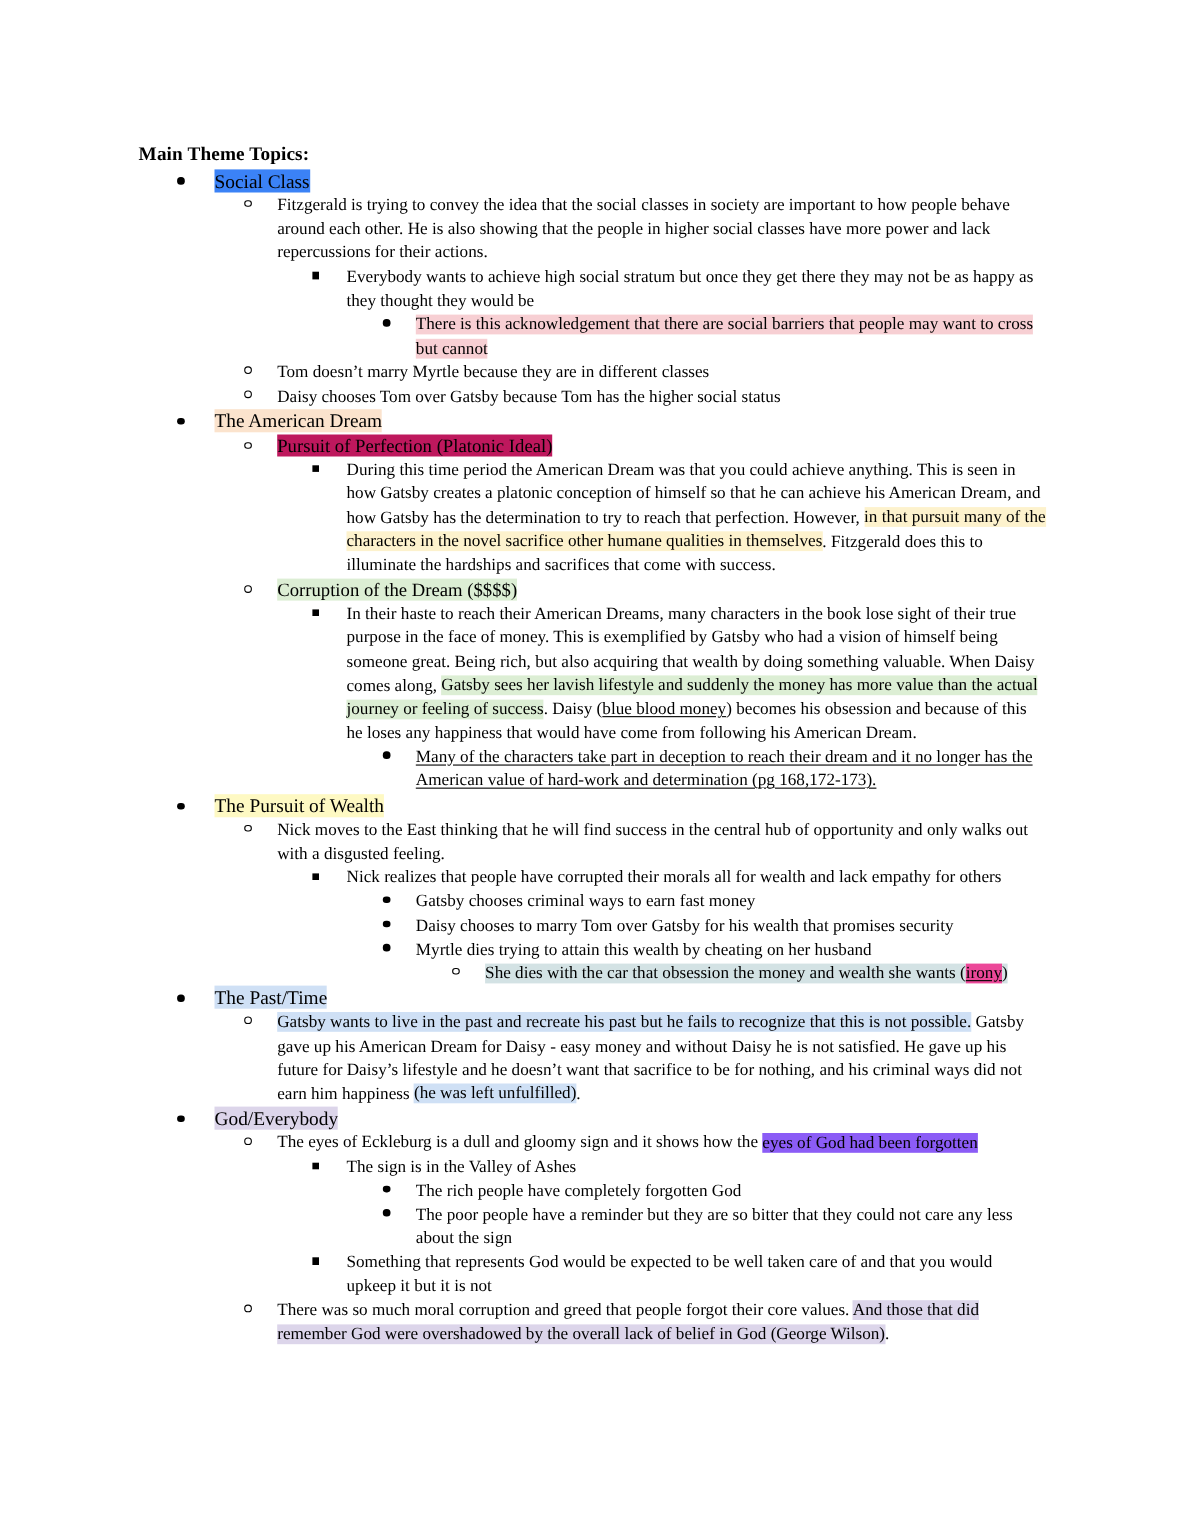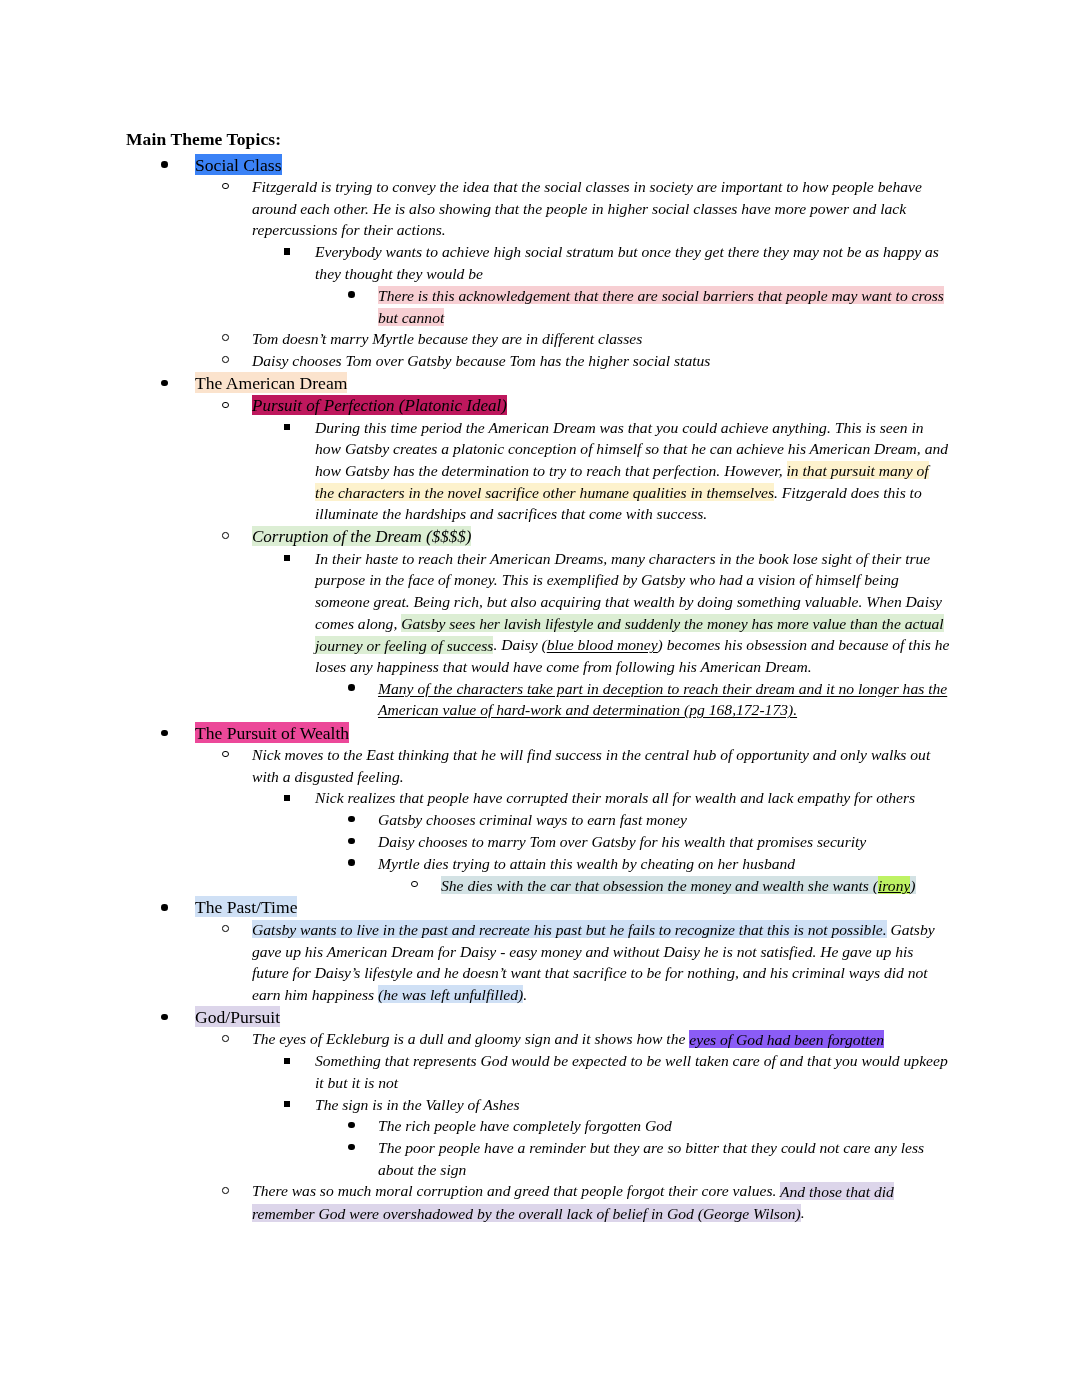--- a/index.html
+++ b/index.html
@@ -34,21 +34,20 @@
   
   ul.outline {
     list-style: none;
     margin: 0;
     padding: 0;
   }
   ul.outline ul {
     list-style: none;
     margin: 0;
     padding: 0;
-    font-style: italic;
   }
 
   li.node {
     position: relative;
     display: block;
   }
 
   .row {
     position: relative;
     display: block;
@@ -225,21 +224,21 @@
               </ul>
             </li>
           </ul>
         </li>
       </ul>
     </li>
 
     <li class="node lvl1">
       <div class="row big">
         <span class="marker bullet-disc"></span>
-        <span class="hl" style="background:#ec4899">The Pursuit of Wealth</span>
+        <span class="hl" style="background:#fef9c3">The Pursuit of Wealth</span>
       </div>
 
       <ul>
 
         <li class="node lvl2">
           <div class="row">
             <span class="marker bullet-circle"></span>
             <span>Nick moves to the East thinking that he will find success in the central hub of opportunity and only walks out with a disgusted feeling.</span>
           </div>
 
@@ -266,21 +265,21 @@
                 <li class="node lvl4">
                   <div class="row">
                     <span class="marker bullet-disc"></span>
                     <span>Myrtle dies trying to attain this wealth by cheating on her husband</span>
                   </div>
 
                   <ul>
                     <li class="node lvl5">
                       <div class="row">
                         <span class="marker bullet-circle"></span>
-                        <span class="hl" style="background:#d3e2e4">She dies with the car that obsession the money and wealth she wants (</span><span class="hl u" style="background:#bef264">irony</span><span class="hl" style="background:#d3e2e4">)</span>
+                        <span class="hl" style="background:#d3e2e4">She dies with the car that obsession the money and wealth she wants (</span><span class="hl u" style="background:#ec4899">irony</span><span class="hl" style="background:#d3e2e4">)</span>
                       </div>
                     </li>
                   </ul>
                 </li>
               </ul>
             </li>
           </ul>
         </li>
       </ul>
     </li>
@@ -297,58 +296,58 @@
             <span class="marker bullet-circle"></span>
             <span class="hl" style="background:#cfe0f5">Gatsby wants to live in the past and recreate his past but he fails to recognize that this is not possible.</span><span> Gatsby gave up his American Dream for Daisy - easy money and without Daisy he is not satisfied. He gave up his future for Daisy’s lifestyle and he doesn’t want that sacrifice to be for nothing, and his criminal ways did not earn him happiness </span><span class="hl" style="background:#cfe0f5">(he was left unfulfilled)</span><span>.</span>
           </div>
         </li>
       </ul>
     </li>
 
     <li class="node lvl1">
       <div class="row big">
         <span class="marker bullet-disc"></span>
-        <span class="hl" style="background:#dcd5ea">God/Pursuit</span>
+        <span class="hl" style="background:#dcd5ea">God/Everybody</span>
       </div>
 
       <ul>
         <li class="node lvl2">
           <div class="row">
             <span class="marker bullet-circle"></span>
             <span>The eyes of Eckleburg is a dull and gloomy sign and it shows how the </span><span class="hl" style="background:#8b5cf6">eyes of God had been forgotten</span>
           </div>
 
           <ul>
             <li class="node lvl3">
               <div class="row">
                 <span class="marker bullet-square"></span>
+                <span>The sign is in the Valley of Ashes</span>
+              </div>
+
+              <ul>
+                <li class="node lvl4">
+                  <div class="row">
+                    <span class="marker bullet-disc"></span>
+                    <span>The rich people have completely forgotten God</span>
+                  </div>
+                </li>
+                <li class="node lvl4">
+                  <div class="row">
+                    <span class="marker bullet-disc"></span>
+                    <span>The poor people have a reminder but they are so bitter that they could not care any less about the sign</span>
+                  </div>
+                </li>
+              </ul>
+            </li>
+
+            <li class="node lvl3">
+              <div class="row">
+                <span class="marker bullet-square"></span>
                 <span>Something that represents God would be expected to be well taken care of and that you would upkeep it but it is not</span>
               </div>
-            </li>
-
-            <li class="node lvl3">
-              <div class="row">
-                <span class="marker bullet-square"></span>
-                <span>The sign is in the Valley of Ashes</span>
-              </div>
-
-              <ul>
-                <li class="node lvl4">
-                  <div class="row">
-                    <span class="marker bullet-disc"></span>
-                    <span>The rich people have completely forgotten God</span>
-                  </div>
-                </li>
-                <li class="node lvl4">
-                  <div class="row">
-                    <span class="marker bullet-disc"></span>
-                    <span>The poor people have a reminder but they are so bitter that they could not care any less about the sign</span>
-                  </div>
-                </li>
-              </ul>
             </li>
           </ul>
         </li>
 
         <li class="node lvl2">
           <div class="row">
             <span class="marker bullet-circle"></span>
             <span>There was so much moral corruption and greed that people forgot their core values. </span><span class="hl" style="background:#dcd5ea">And those that did remember God were overshadowed by the overall lack of belief in God (George Wilson)</span><span>.</span>
           </div>
         </li>

